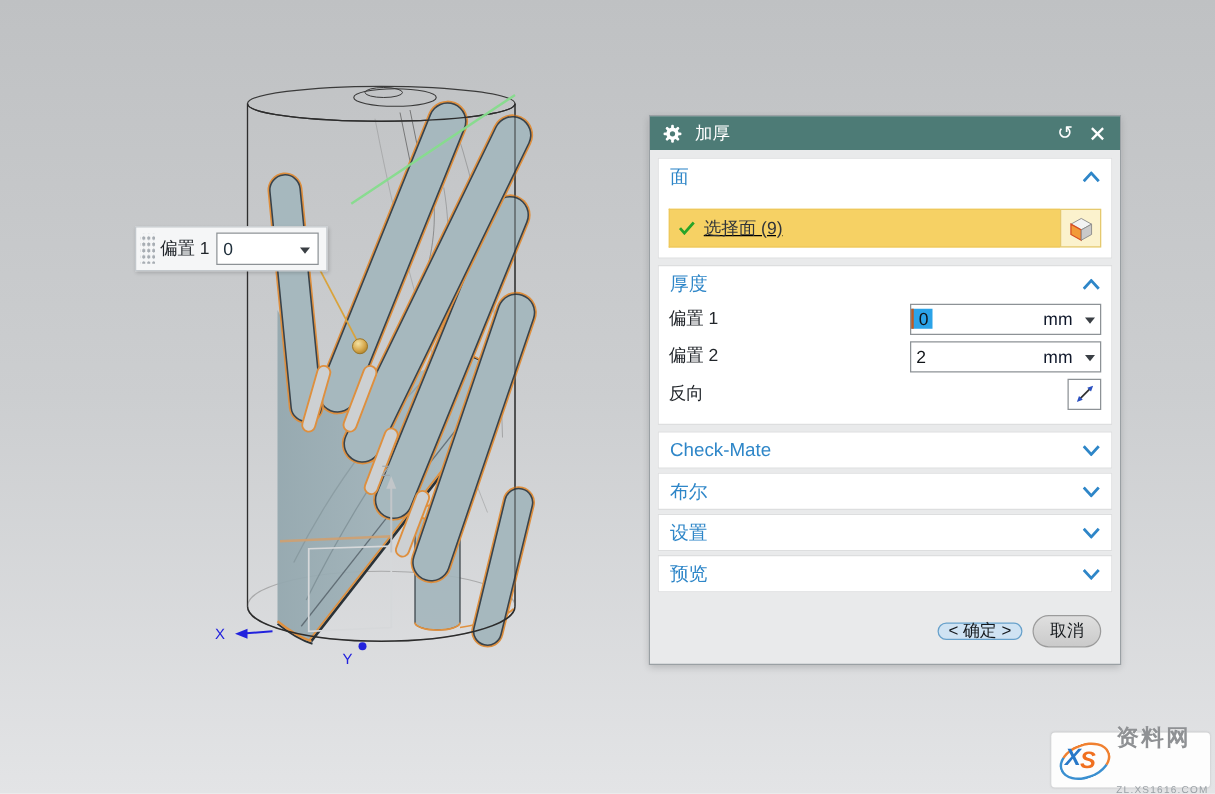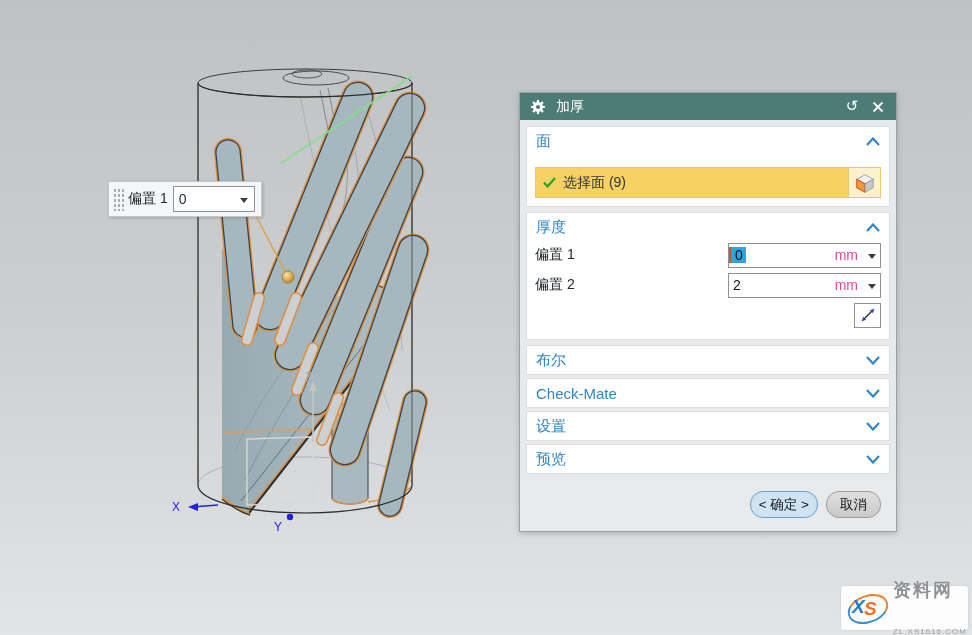--- a/index.html
+++ b/index.html
@@ -37,40 +37,40 @@
   .hdr-ico{width:18px;height:18px;display:flex;align-items:center;justify-content:center;
     color:#fff;}
   .hdr-ico + .hdr-ico{margin-left:8px;}
   .reset-glyph{font-family:"DejaVu Sans",sans-serif;font-size:15px;line-height:15px;color:#fff;}
   .dlg-body{padding:6px 6px 0 6px;flex:1;}
   .panel{background:#fff;border:1px solid #dddedf;margin-bottom:5px;}
   .strip{background:#fff;border:1px solid #dddedf;margin-bottom:3px;}
   .sec-title{height:28px;display:flex;align-items:center;padding:0 9px;cursor:default;}
   .sec-title .t{color:#2e86c8;font-size:15px;flex:1;}
   .chev{flex:0 0 auto;display:flex;align-items:center;}
-  .sel-wrap{display:flex;align-items:stretch;padding:12px 8px 8px 8px;}
+  .sel-wrap{display:flex;align-items:stretch;padding:12px 8px 8px 8px;text-decoration:underline;}
   .sel-row{flex:1;height:31px;background:#f6d164;border:1px solid #eec85c;border-right:none;
     display:flex;align-items:center;padding:0 7px;box-sizing:border-box;}
   .sel-row .t{font-size:14px;color:#30343a;margin-left:7px;}
   .cube-btn{width:33px;height:31px;background:#fbf2cd;border:1px solid #e5c96f;
     display:flex;align-items:center;justify-content:center;box-sizing:border-box;}
   .thick-rows{padding:1px 8px 7px 8px;}
   .t-row{display:flex;align-items:center;height:26px;margin-bottom:4px;}
   .t-row .lbl{font-size:14px;color:#22262b;flex:1;}
   .input-box{width:153px;height:25px;background:#fff;border:1px solid #8d9296;
     display:flex;align-items:center;box-sizing:border-box;}
   .input-box .v{font-size:14px;color:#101418;padding-left:4px;}
   .v-sel{background:#2ba3e8;border-left:2px solid #c05a20;padding:0 3px;color:#06121c;}
-  .input-box .unit{margin-left:auto;font-size:14px;color:#ec4899;}
+  .input-box .unit{margin-left:auto;font-size:14px;color:#0f172a;}
   .input-box .caret{margin:6px 4px 0 10px;}
   .rev-btn{width:27px;height:25px;margin-left:auto;background:#fff;border:1px solid #8d9296;
     display:flex;align-items:center;justify-content:center;box-sizing:border-box;}
   .dlg-footer{flex:0 0 auto;display:flex;justify-content:flex-end;align-items:center;
     gap:8px;padding:9px 15px 13px 15px;}
-  .btn{font-size:13.5px;color:#14181c;height:27px;display:flex;align-items:center;
+  .btn{font-size:13.5px;color:#14181c;height:14px;display:flex;align-items:center;
     box-sizing:border-box;cursor:default;border-radius:13px;}
   .btn-ok{background:#cfe3f3;border:1px solid #67a1cb;padding:0 8px;}
   .btn-cancel{background:linear-gradient(#dfdfdf,#cacaca);border:1px solid #9b9b9b;padding:12px 13px;}
   
   .watermark{position:absolute;right:4px;bottom:5px;width:127px;height:44px;
     background:#fdfdfd;border-radius:3px;box-shadow:0 0 2px rgba(0,0,0,.15);
     display:flex;align-items:center;padding:0 4px;box-sizing:border-box;}
   .wm-logo{position:relative;width:46px;height:34px;flex:0 0 auto;}
   .wm-oval{position:absolute;left:2px;top:4px;width:38px;height:24px;border-radius:50%;
     border:2px solid;border-color:#f08030 #f08030 #3a8fd0 #3a8fd0;transform:rotate(-20deg);}
@@ -280,44 +280,45 @@
         </div>
         <div class="t-row">
           <span class="lbl">偏置 2</span>
           <div class="input-box">
             <span class="v">2</span>
             <span class="unit">mm</span>
             <span class="caret"></span>
           </div>
         </div>
         <div class="t-row">
+          <span class="lbl">反向</span>
           <div class="rev-btn">
             <svg width="18" height="18" viewBox="0 0 18 18">
               <line x1="4.5" y1="13.5" x2="13.5" y2="4.5" stroke="#303030" stroke-width="1.4"></line>
               <polygon points="15.5,2.5 10.8,4.2 13.8,7.2" fill="#2a4fc0"></polygon>
               <polygon points="2.5,15.5 7.2,13.8 4.2,10.8" fill="#2a4fc0"></polygon>
             </svg>
           </div>
         </div>
       </div>
     </div>
 
     <div class="strip">
       <div class="sec-title">
+        <span class="t">Check-Mate</span>
+        <span class="chev">
+          <svg width="14" height="9" viewBox="0 0 14 9">
+            <polyline points="1,1 7,7.5 13,1" fill="none" stroke="#2e86c8" stroke-width="2.2"></polyline>
+          </svg>
+        </span>
+      </div>
+    </div>
+    <div class="strip">
+      <div class="sec-title">
         <span class="t">布尔</span>
-        <span class="chev">
-          <svg width="14" height="9" viewBox="0 0 14 9">
-            <polyline points="1,1 7,7.5 13,1" fill="none" stroke="#2e86c8" stroke-width="2.2"></polyline>
-          </svg>
-        </span>
-      </div>
-    </div>
-    <div class="strip">
-      <div class="sec-title">
-        <span class="t">Check-Mate</span>
         <span class="chev">
           <svg width="14" height="9" viewBox="0 0 14 9">
             <polyline points="1,1 7,7.5 13,1" fill="none" stroke="#2e86c8" stroke-width="2.2"></polyline>
           </svg>
         </span>
       </div>
     </div>
     <div class="strip">
       <div class="sec-title">
         <span class="t">设置</span>

